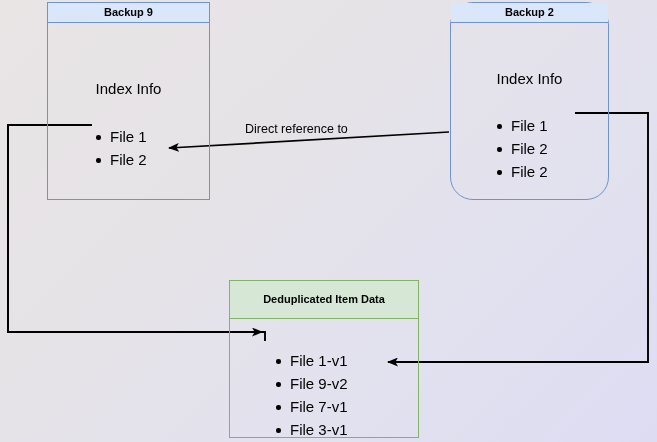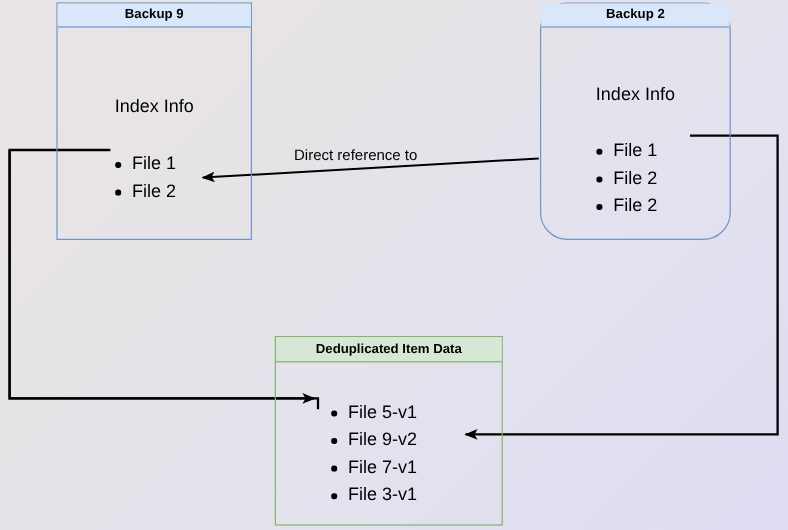--- a/index.html
+++ b/index.html
@@ -47,21 +47,21 @@
     display: flex;
     align-items: center;
     justify-content: center;
   }
   .header-blue {
     height: 20px;
     background: #dae7fa;
     border-bottom: 1.4px solid #7093c9;
   }
   .header-green {
-    height: 21px;
+    height: 38px;
     background: #d6e8d5;
     border-bottom: 1.6px solid #82b366;
   }
   .node-body {
     position: relative;
     width: 100%;
   }
   .body-title {
     position: absolute;
     left: 0;
@@ -150,21 +150,21 @@
         <li>File 2</li>
         <li>File 2</li>
       </ul>
     </div>
   </div>
 
   <div class="node node-green" style="left:229px; top:280px; width:190px; height:158px;">
     <div class="node-header header-green">Deduplicated Item Data</div>
     <div class="node-body" style="height:135px;">
       <ul class="item-list" style="left:44px; top:30px;">
-        <li>File 5-v1</li>
+        <li>File 1-v1</li>
         <li>File 9-v2</li>
         <li>File 7-v1</li>
         <li>File 3-v1</li>
       </ul>
     </div>
   </div>
 
   <div class="edge-label" style="left:245px; top:121px; width:160px;">
     <div>Direct reference to</div>
   </div>

